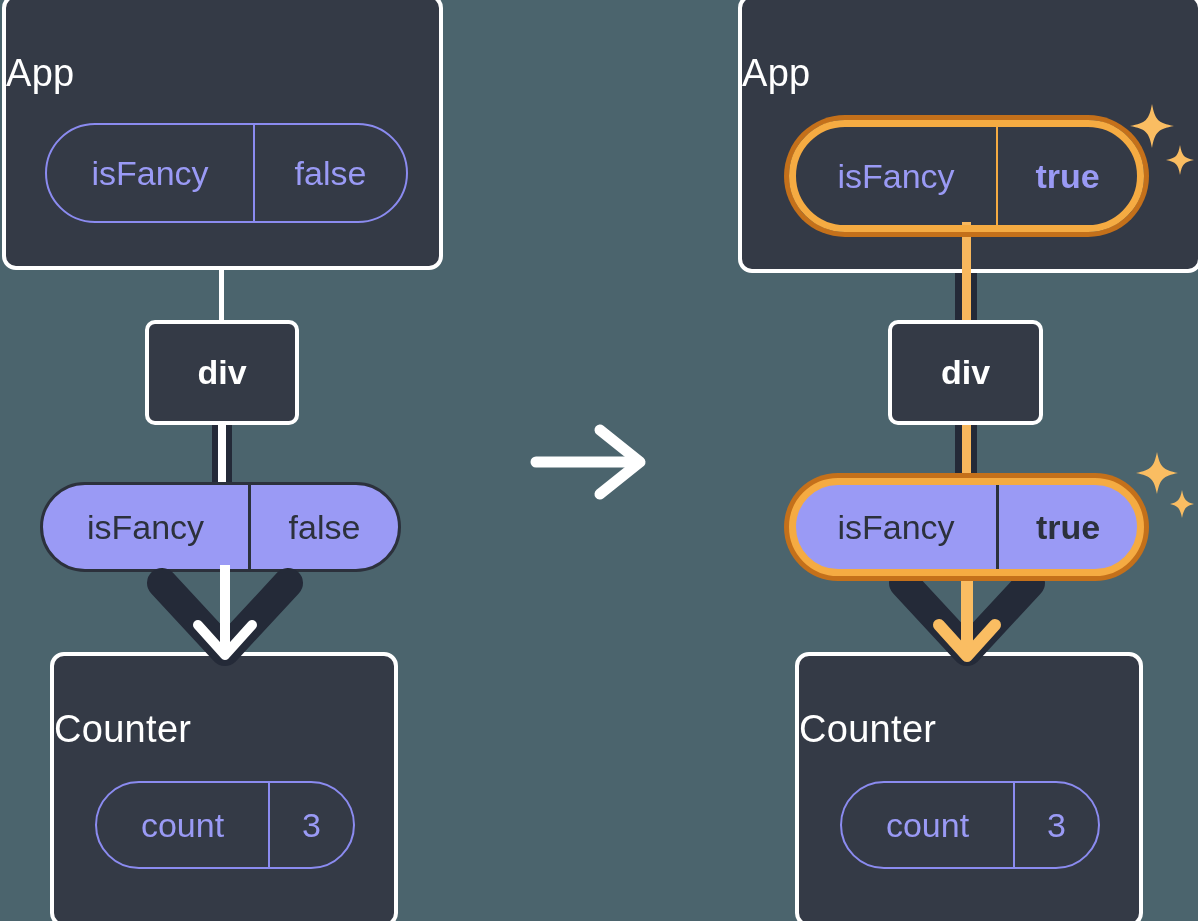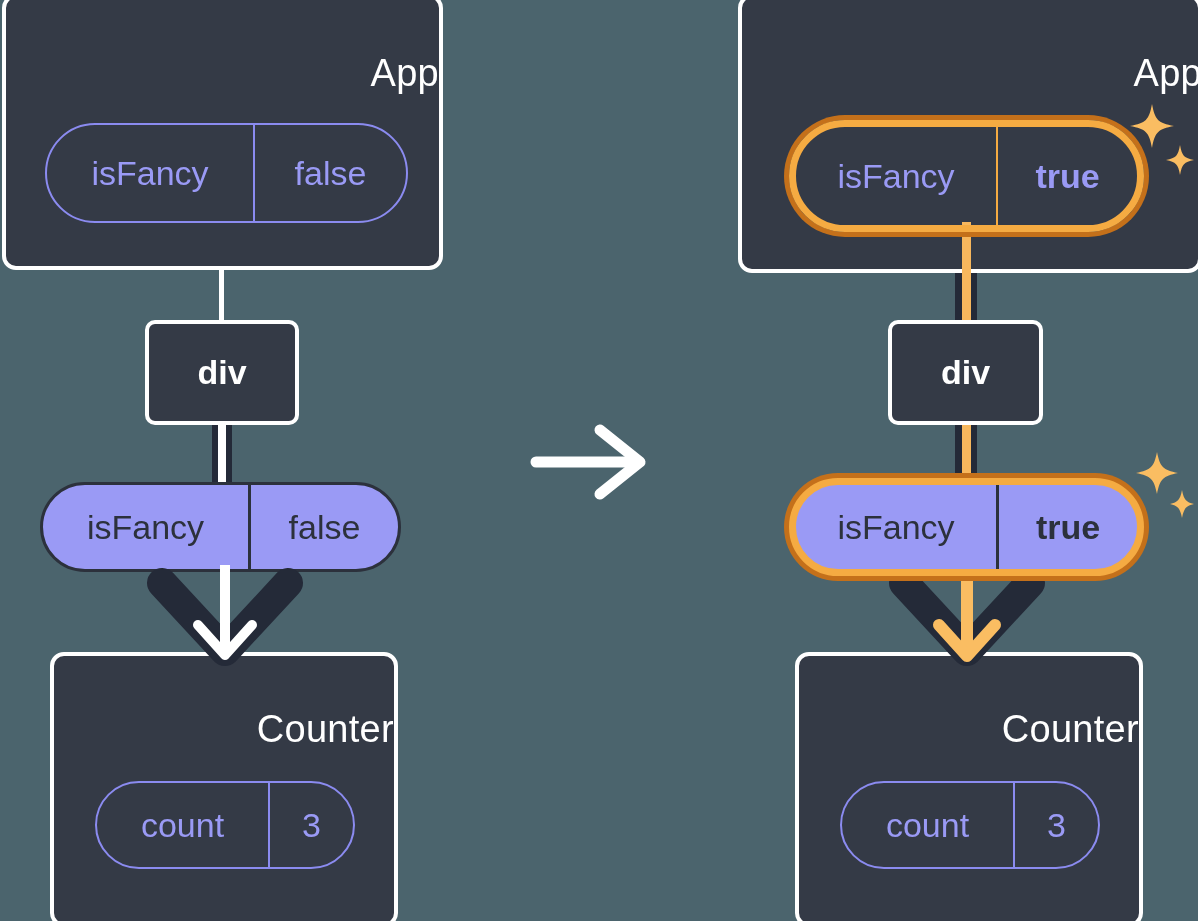--- a/index.html
+++ b/index.html
@@ -16,21 +16,21 @@
   .compbox{
     position:absolute;
     background:#343a46;
     border:4px solid #ffffff;
     border-radius:14px;
     box-sizing:border-box;
     z-index:5;
   }
   .comp-title{
     position:absolute;left:0;right:0;
-    text-align:right;
+    text-align:left;
     color:#ffffff;
     font-size:38px;
     font-weight:400;
     letter-spacing:0.3px;
   }
 
   
   .nodebox{
     position:absolute;
     background:#343a46;

